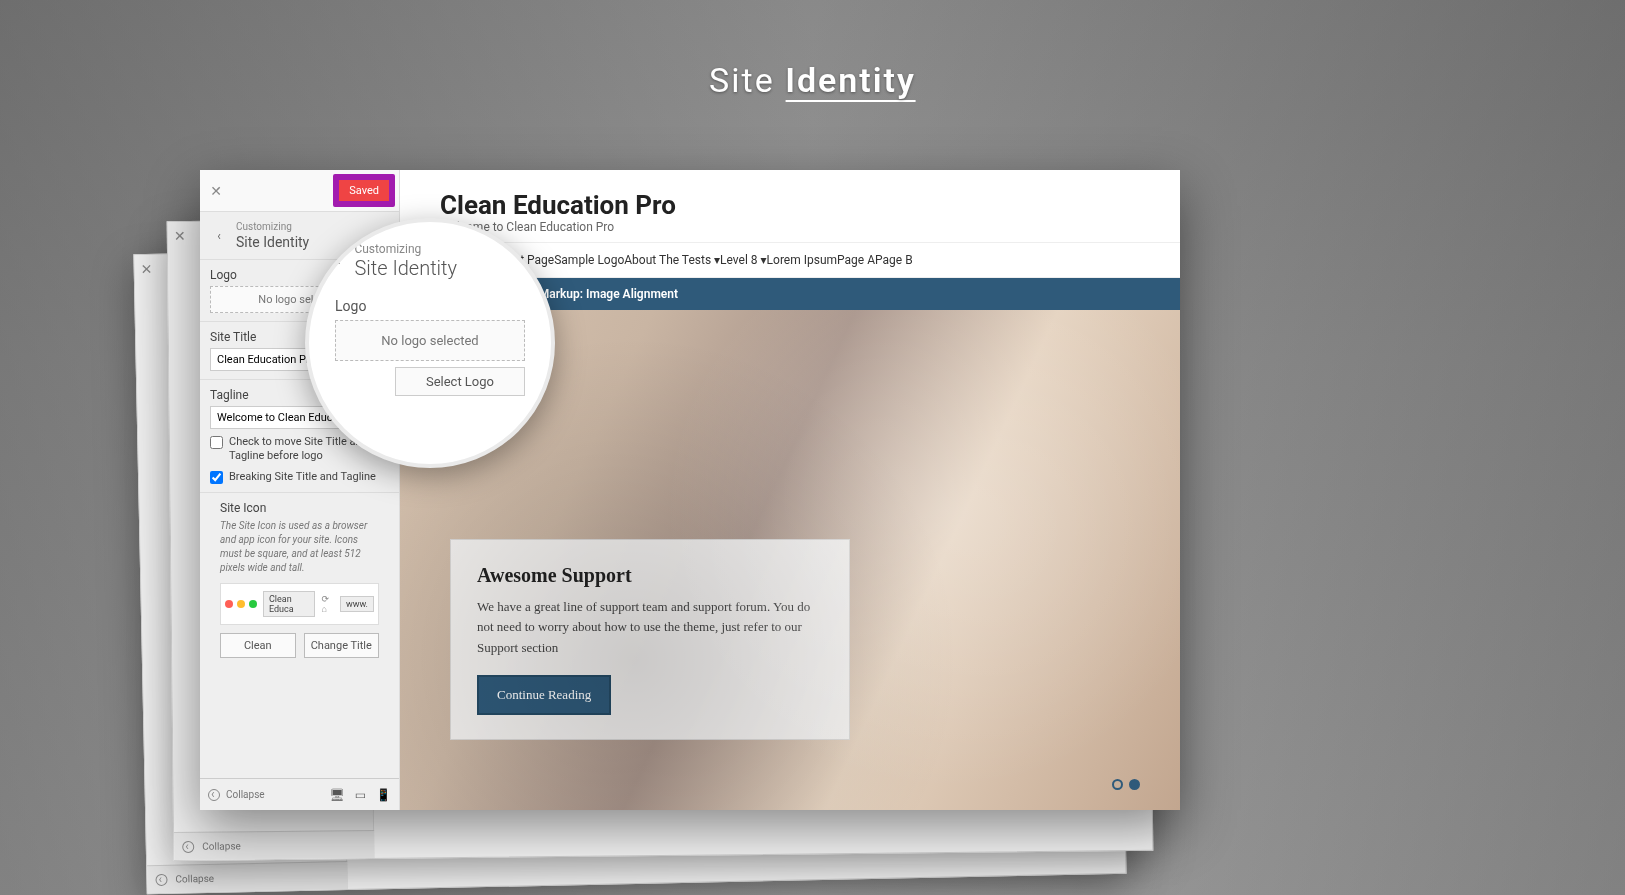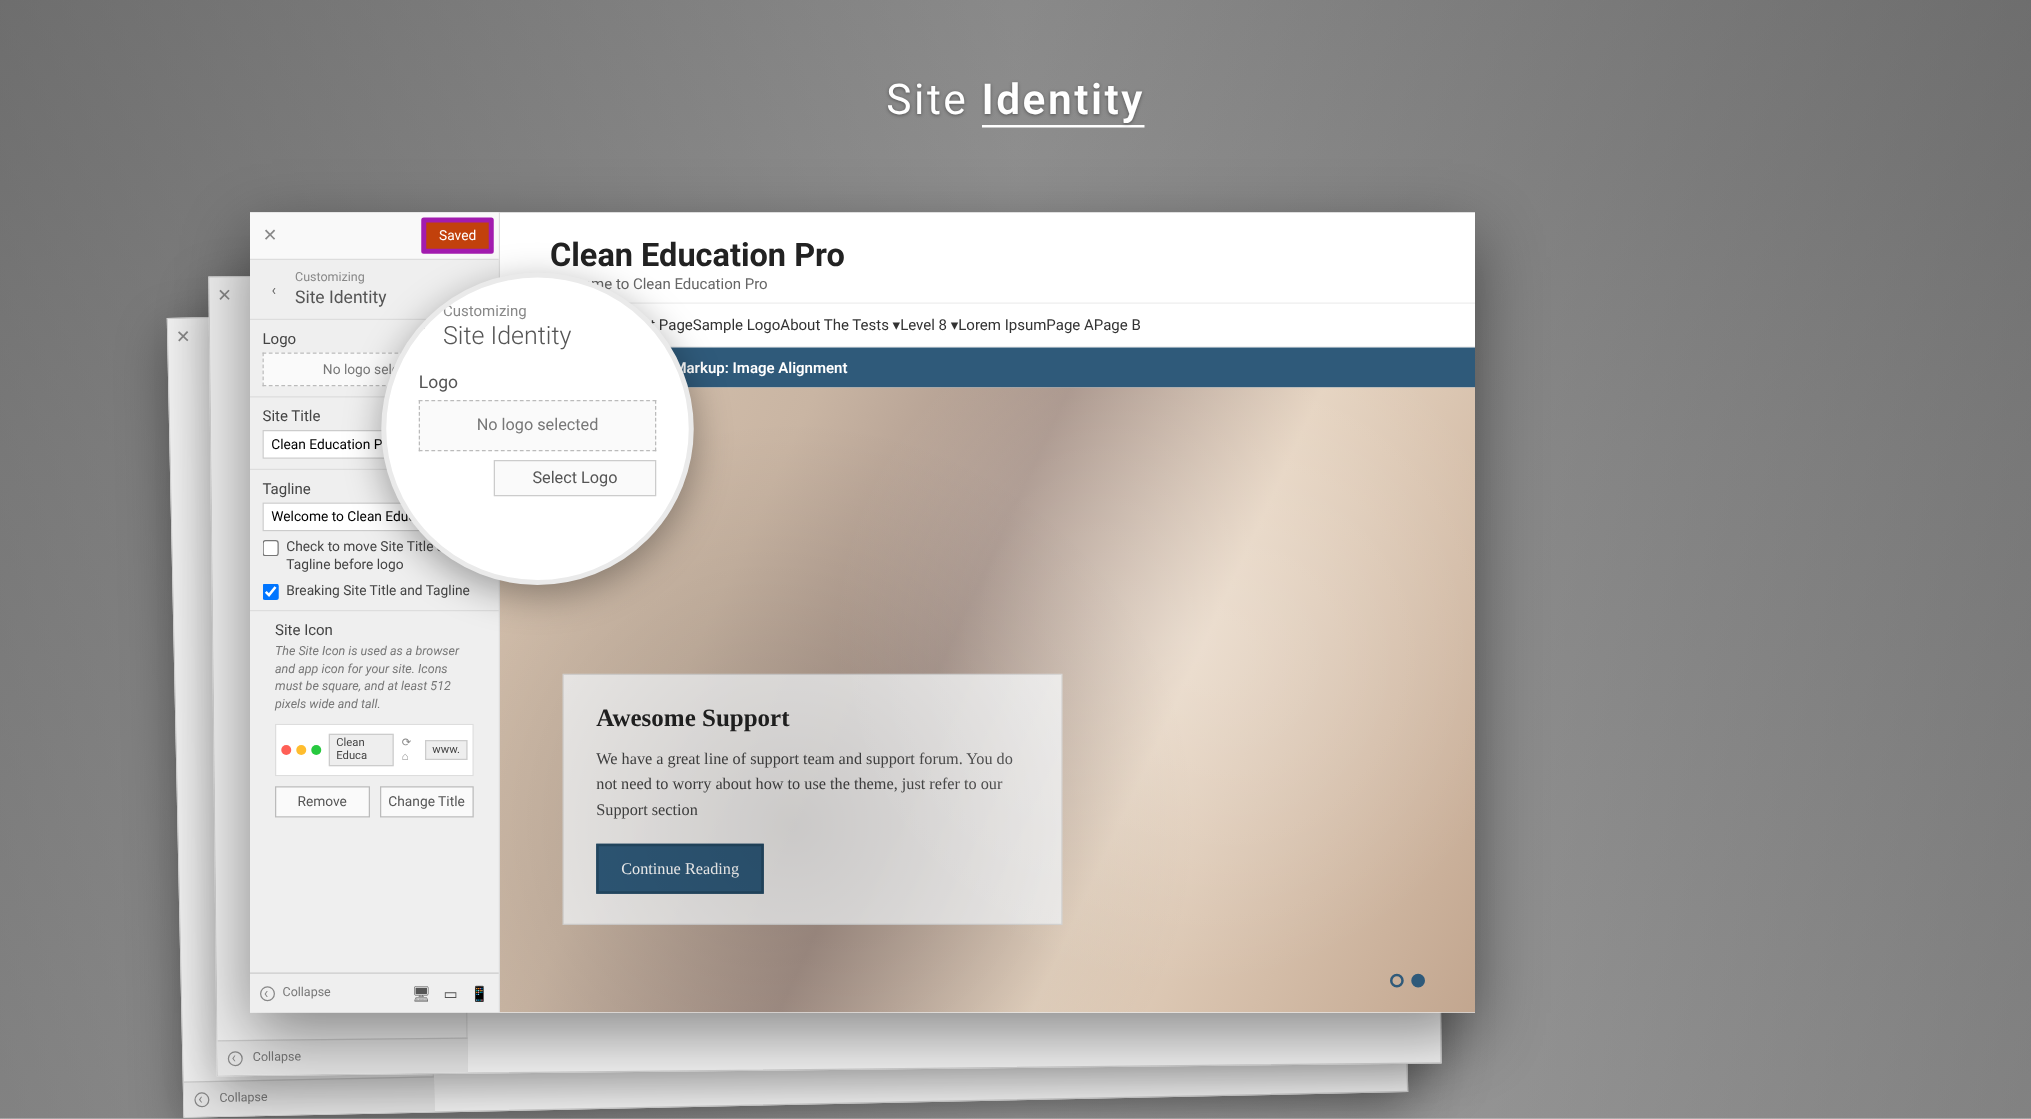--- a/index.html
+++ b/index.html
@@ -11,21 +11,21 @@
   .layer{position:absolute;background:#f5f5f5;border:1px solid #d0d0d0;box-shadow:0 12px 40px rgba(0,0,0,.35);}
   .layer.l1{width:980px;height:640px;top:74px;left:-60px;transform:rotate(-1.2deg);}
   .layer.l2{width:980px;height:640px;top:46px;left:-30px;transform:rotate(-.6deg);}
   .layer .ghost-side{position:absolute;left:0;top:0;width:200px;bottom:0;background:#efefef;border-right:1px solid #ddd;}
   .layer .ghost-close{position:absolute;left:6px;top:6px;color:#888;font-size:14px;}
   .layer .ghost-foot{position:absolute;left:0;bottom:0;width:200px;height:28px;background:#e5e5e5;border-top:1px solid #ccc;font-size:10px;color:#777;display:flex;align-items:center;gap:8px;padding:0 8px;}
   .window{position:absolute;top:0;left:0;width:980px;height:640px;background:#fff;box-shadow:0 18px 50px rgba(0,0,0,.45);display:flex;}
   .sidebar{width:200px;background:#efefef;border-right:1px solid #ddd;display:flex;flex-direction:column;font-size:12px;color:#444;}
   .sb-top{display:flex;align-items:center;justify-content:space-between;padding:4px;border-bottom:1px solid #ddd;background:#f9f9f9;}
   .sb-close{width:24px;height:24px;display:flex;align-items:center;justify-content:center;color:#888;cursor:pointer;font-size:14px;}
-  .sb-saved{background:#c2410c;color:#fff;font-size:11px;padding:4px 10px;border-radius:2px;border:4px solid #a21caf;}
+  .sb-saved{background:#ef4444;color:#fff;font-size:11px;padding:4px 10px;border-radius:2px;border:6px solid #a21caf;}
   .sb-head{display:flex;align-items:center;gap:8px;padding:8px 10px;border-bottom:1px solid #ddd;}
   .sb-back{width:18px;height:18px;display:flex;align-items:center;justify-content:center;color:#666;cursor:pointer;}
   .sb-head-txt{line-height:1.3;}
   .sb-sup{font-size:10px;color:#888;}
   .sb-title{font-size:14px;color:#555;}
   .sb-section{padding:8px 10px;border-bottom:1px solid #ddd;}
   .sb-label{font-size:12px;margin-bottom:4px;display:block;}
   .logo-box{border:1px dashed #bbb;background:#fafafa;padding:6px;text-align:center;color:#777;font-size:11px;}
   .sb-input{width:100%;border:1px solid #ccc;padding:4px 6px;font-size:11px;background:#fff;}
   .sb-check{display:flex;align-items:flex-start;gap:6px;font-size:11px;line-height:1.3;margin-top:6px;}
@@ -150,21 +150,21 @@
           <div class="tl">
               <span class="r"></span>
               <span class="y"></span>
               <span class="g"></span>
             </div>
           <div class="tab-chip">Clean Educa</div>
           <div style="font-size:9px;color:#888;">⟳ ⌂</div>
           <div class="tab-chip">www.</div>
         </div>
         <div class="btn-row">
-          <div class="wp-btn">Remove</div>
+          <div class="wp-btn">Clean</div>
           <div class="wp-btn">Change Title</div>
         </div>
       </div>
 
       <div class="sb-foot">
         <div class="sb-collapse">
           <span class="circ"></span>
           <span>Collapse</span>
         </div>
         <div class="devs">

